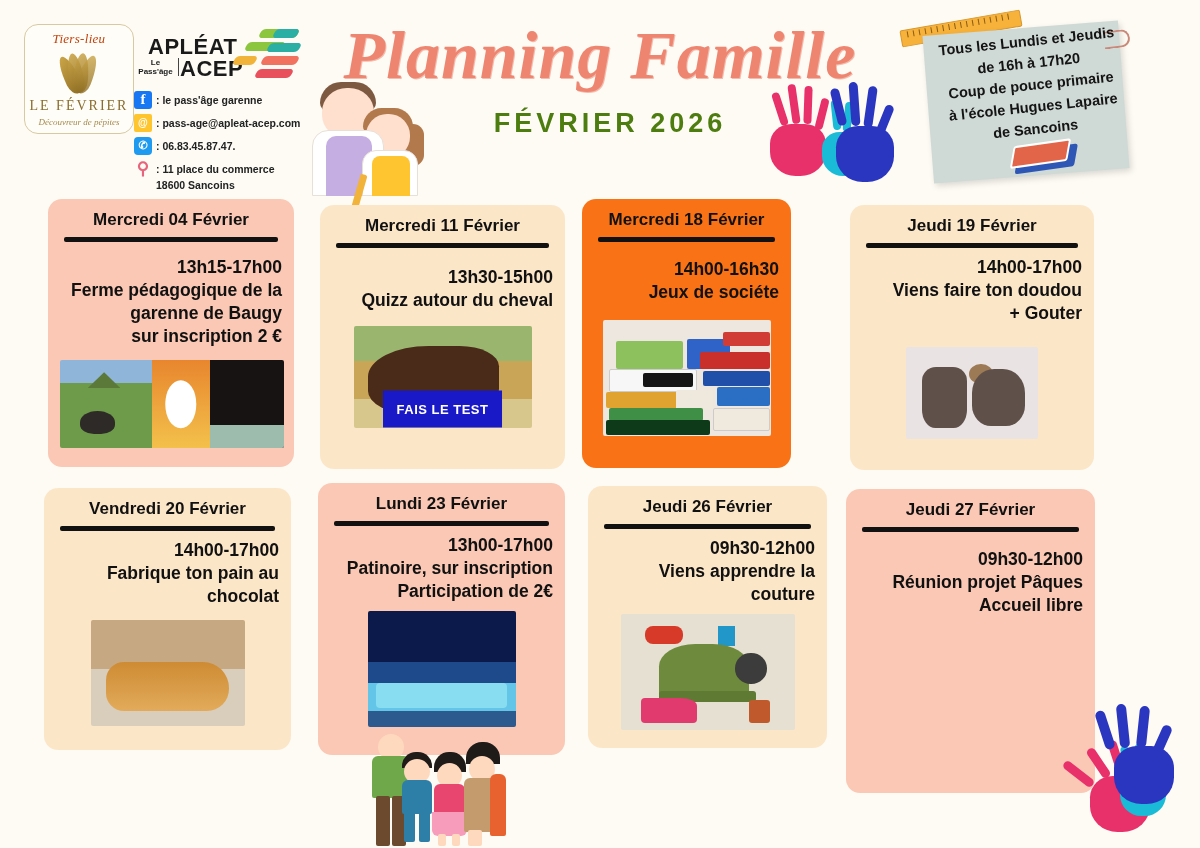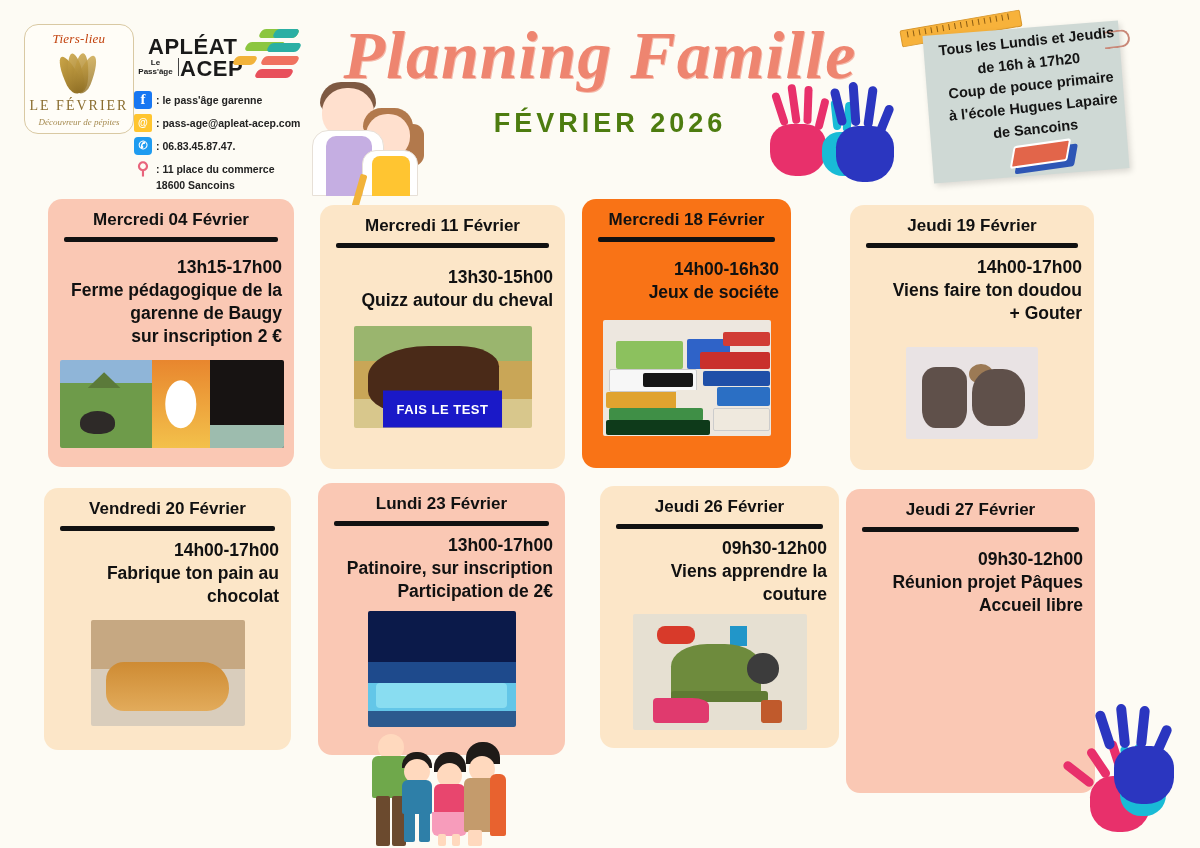--- a/index.html
+++ b/index.html
@@ -365,21 +365,21 @@
   <div class="card-title">Lundi 23 Février</div>
   <div class="card-rule"></div>
   <div class="card-body">13h00-17h00
 Patinoire, sur inscription
 Participation de 2€</div>
   <div class="card-photo" style="width:148px; height:116px; margin-top:8px;">
     <div class="ph-ice"></div>
   </div>
 </div>
 
-<div class="card" style="left:588px; top:486px; width:239px; height:262px; background:#FCE6C8;margin-left:12px;">
+<div class="card" style="left:588px; top:486px; width:239px; height:262px; background:#FCE6C8;">
   <div class="card-title">Jeudi 26 Février</div>
   <div class="card-rule"></div>
   <div class="card-body">09h30-12h00
 Viens apprendre la
 couture</div>
   <div class="card-photo" style="width:174px; height:116px; margin-top:8px;">
     <div class="ph-couture">
       <span class="scis"></span>
         <span class="blue"></span>
       <span class="mach"></span>

